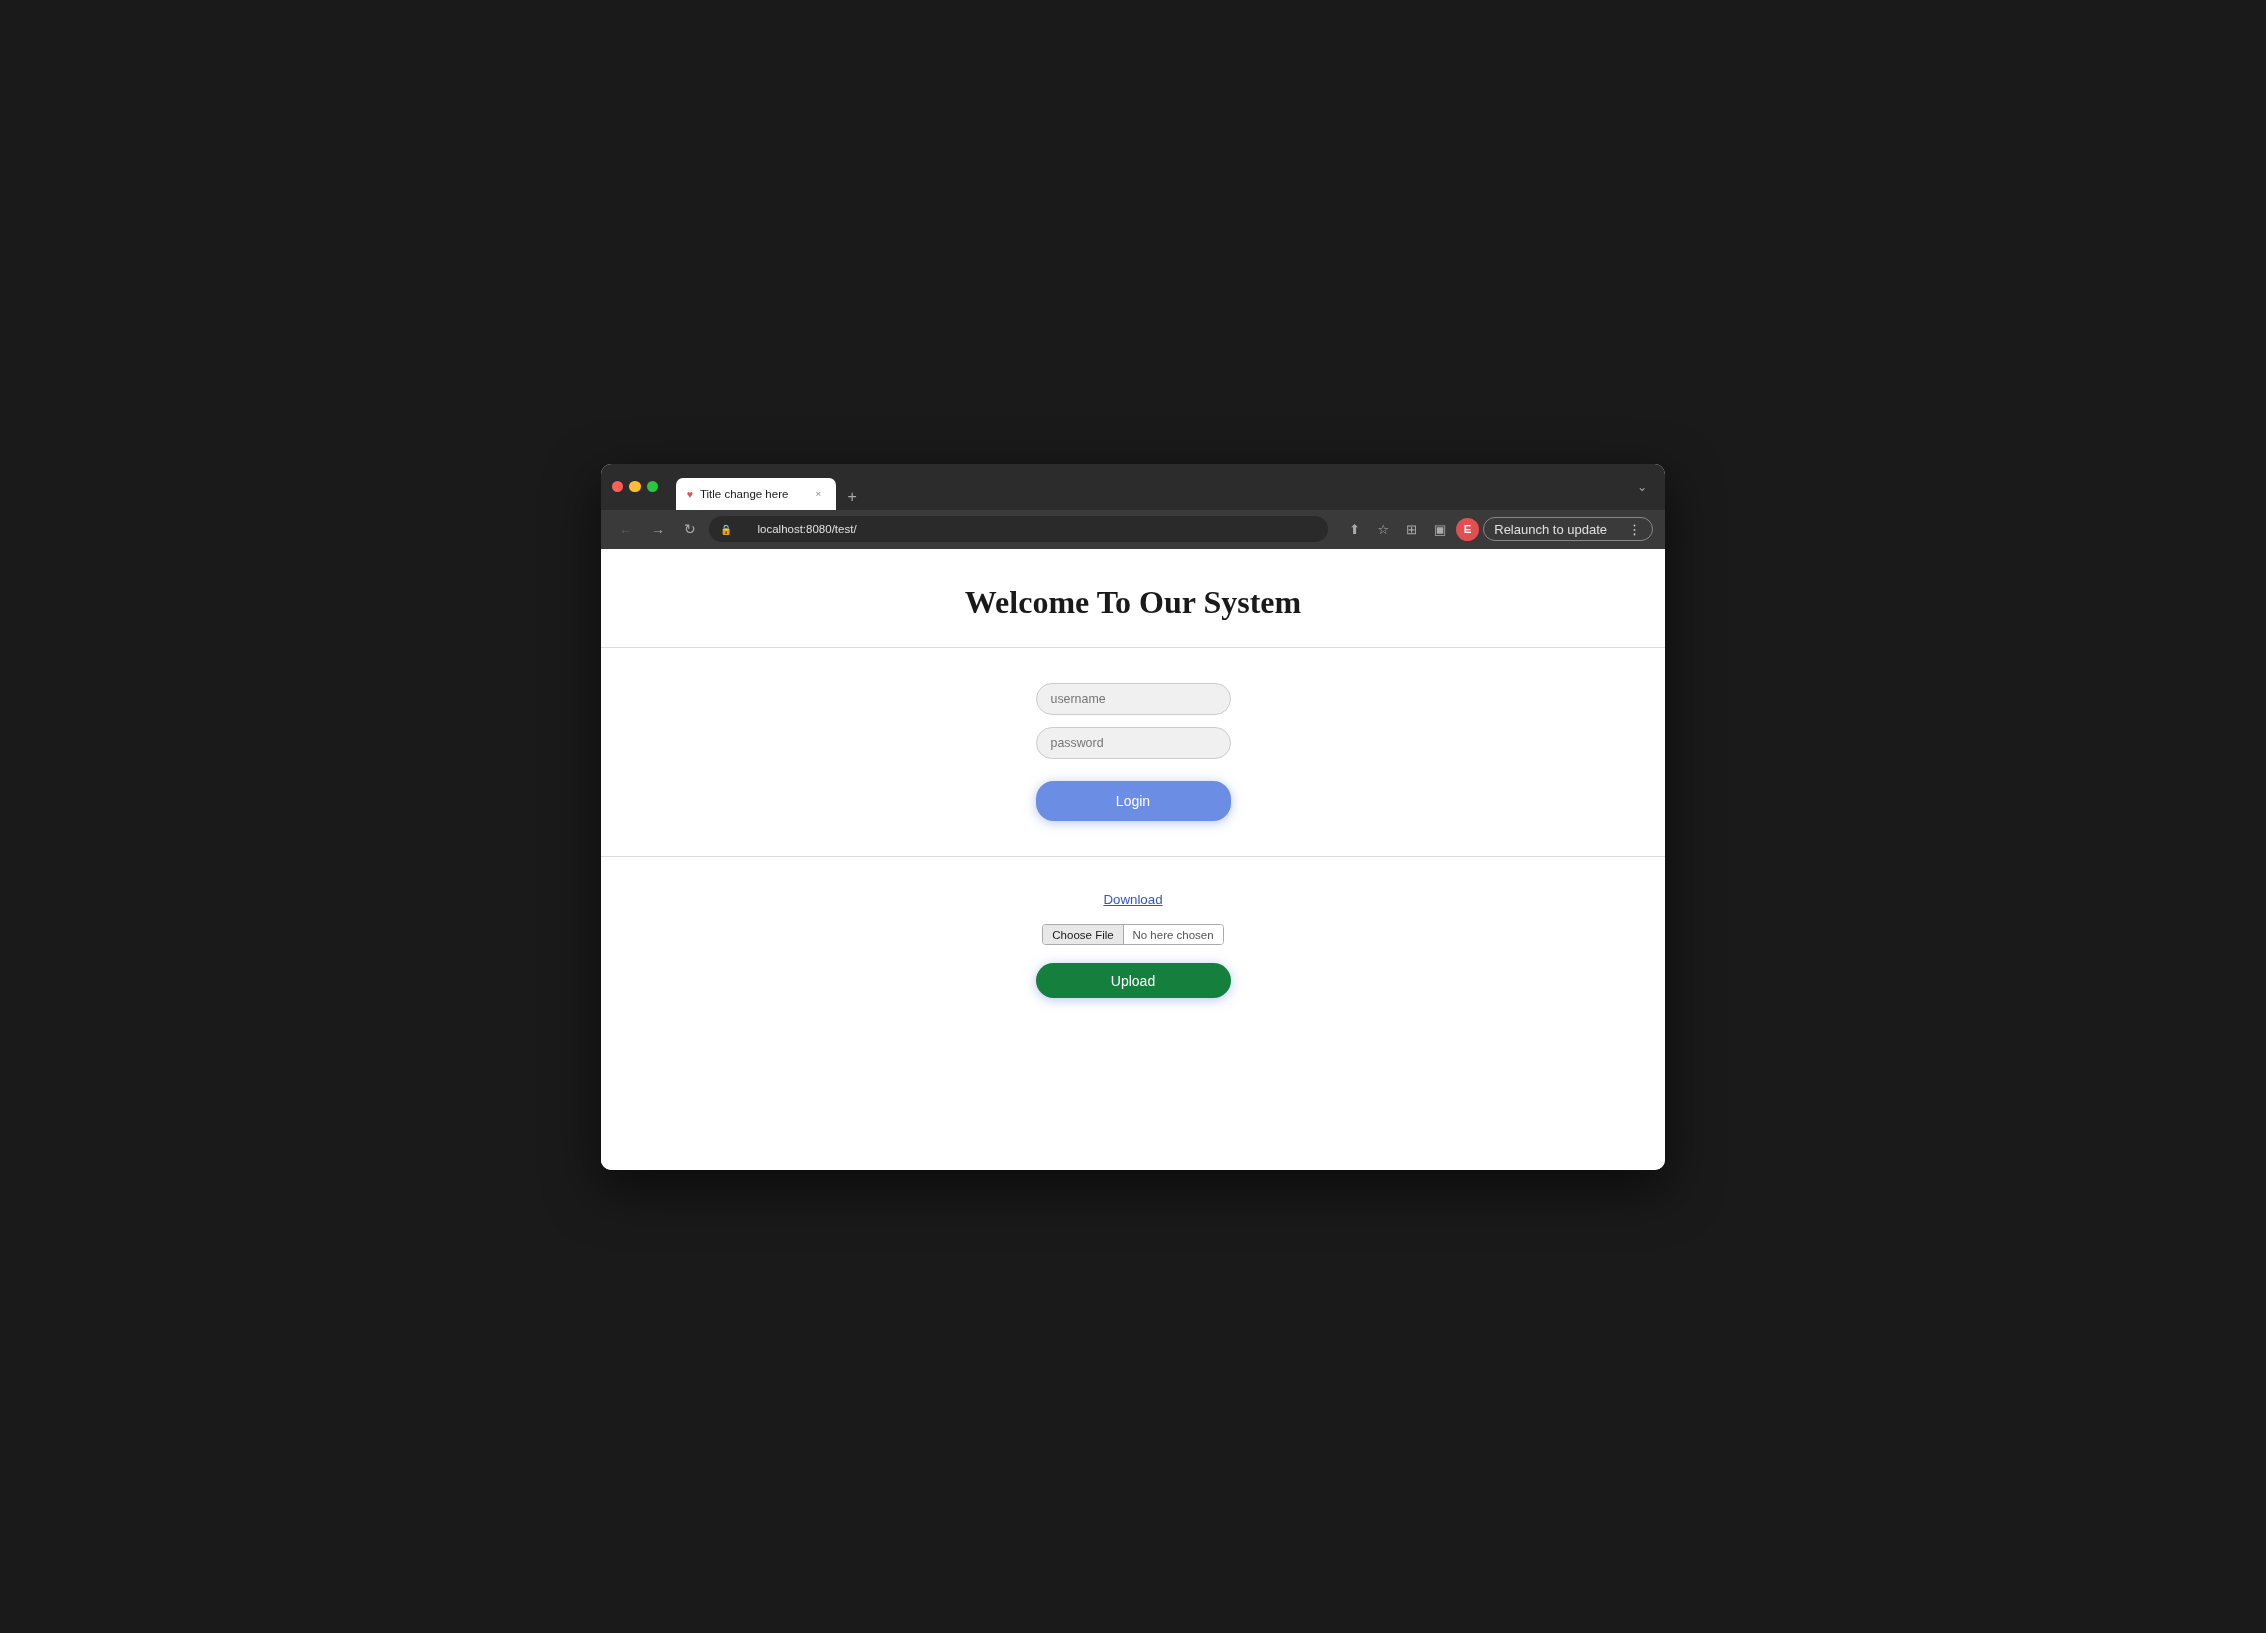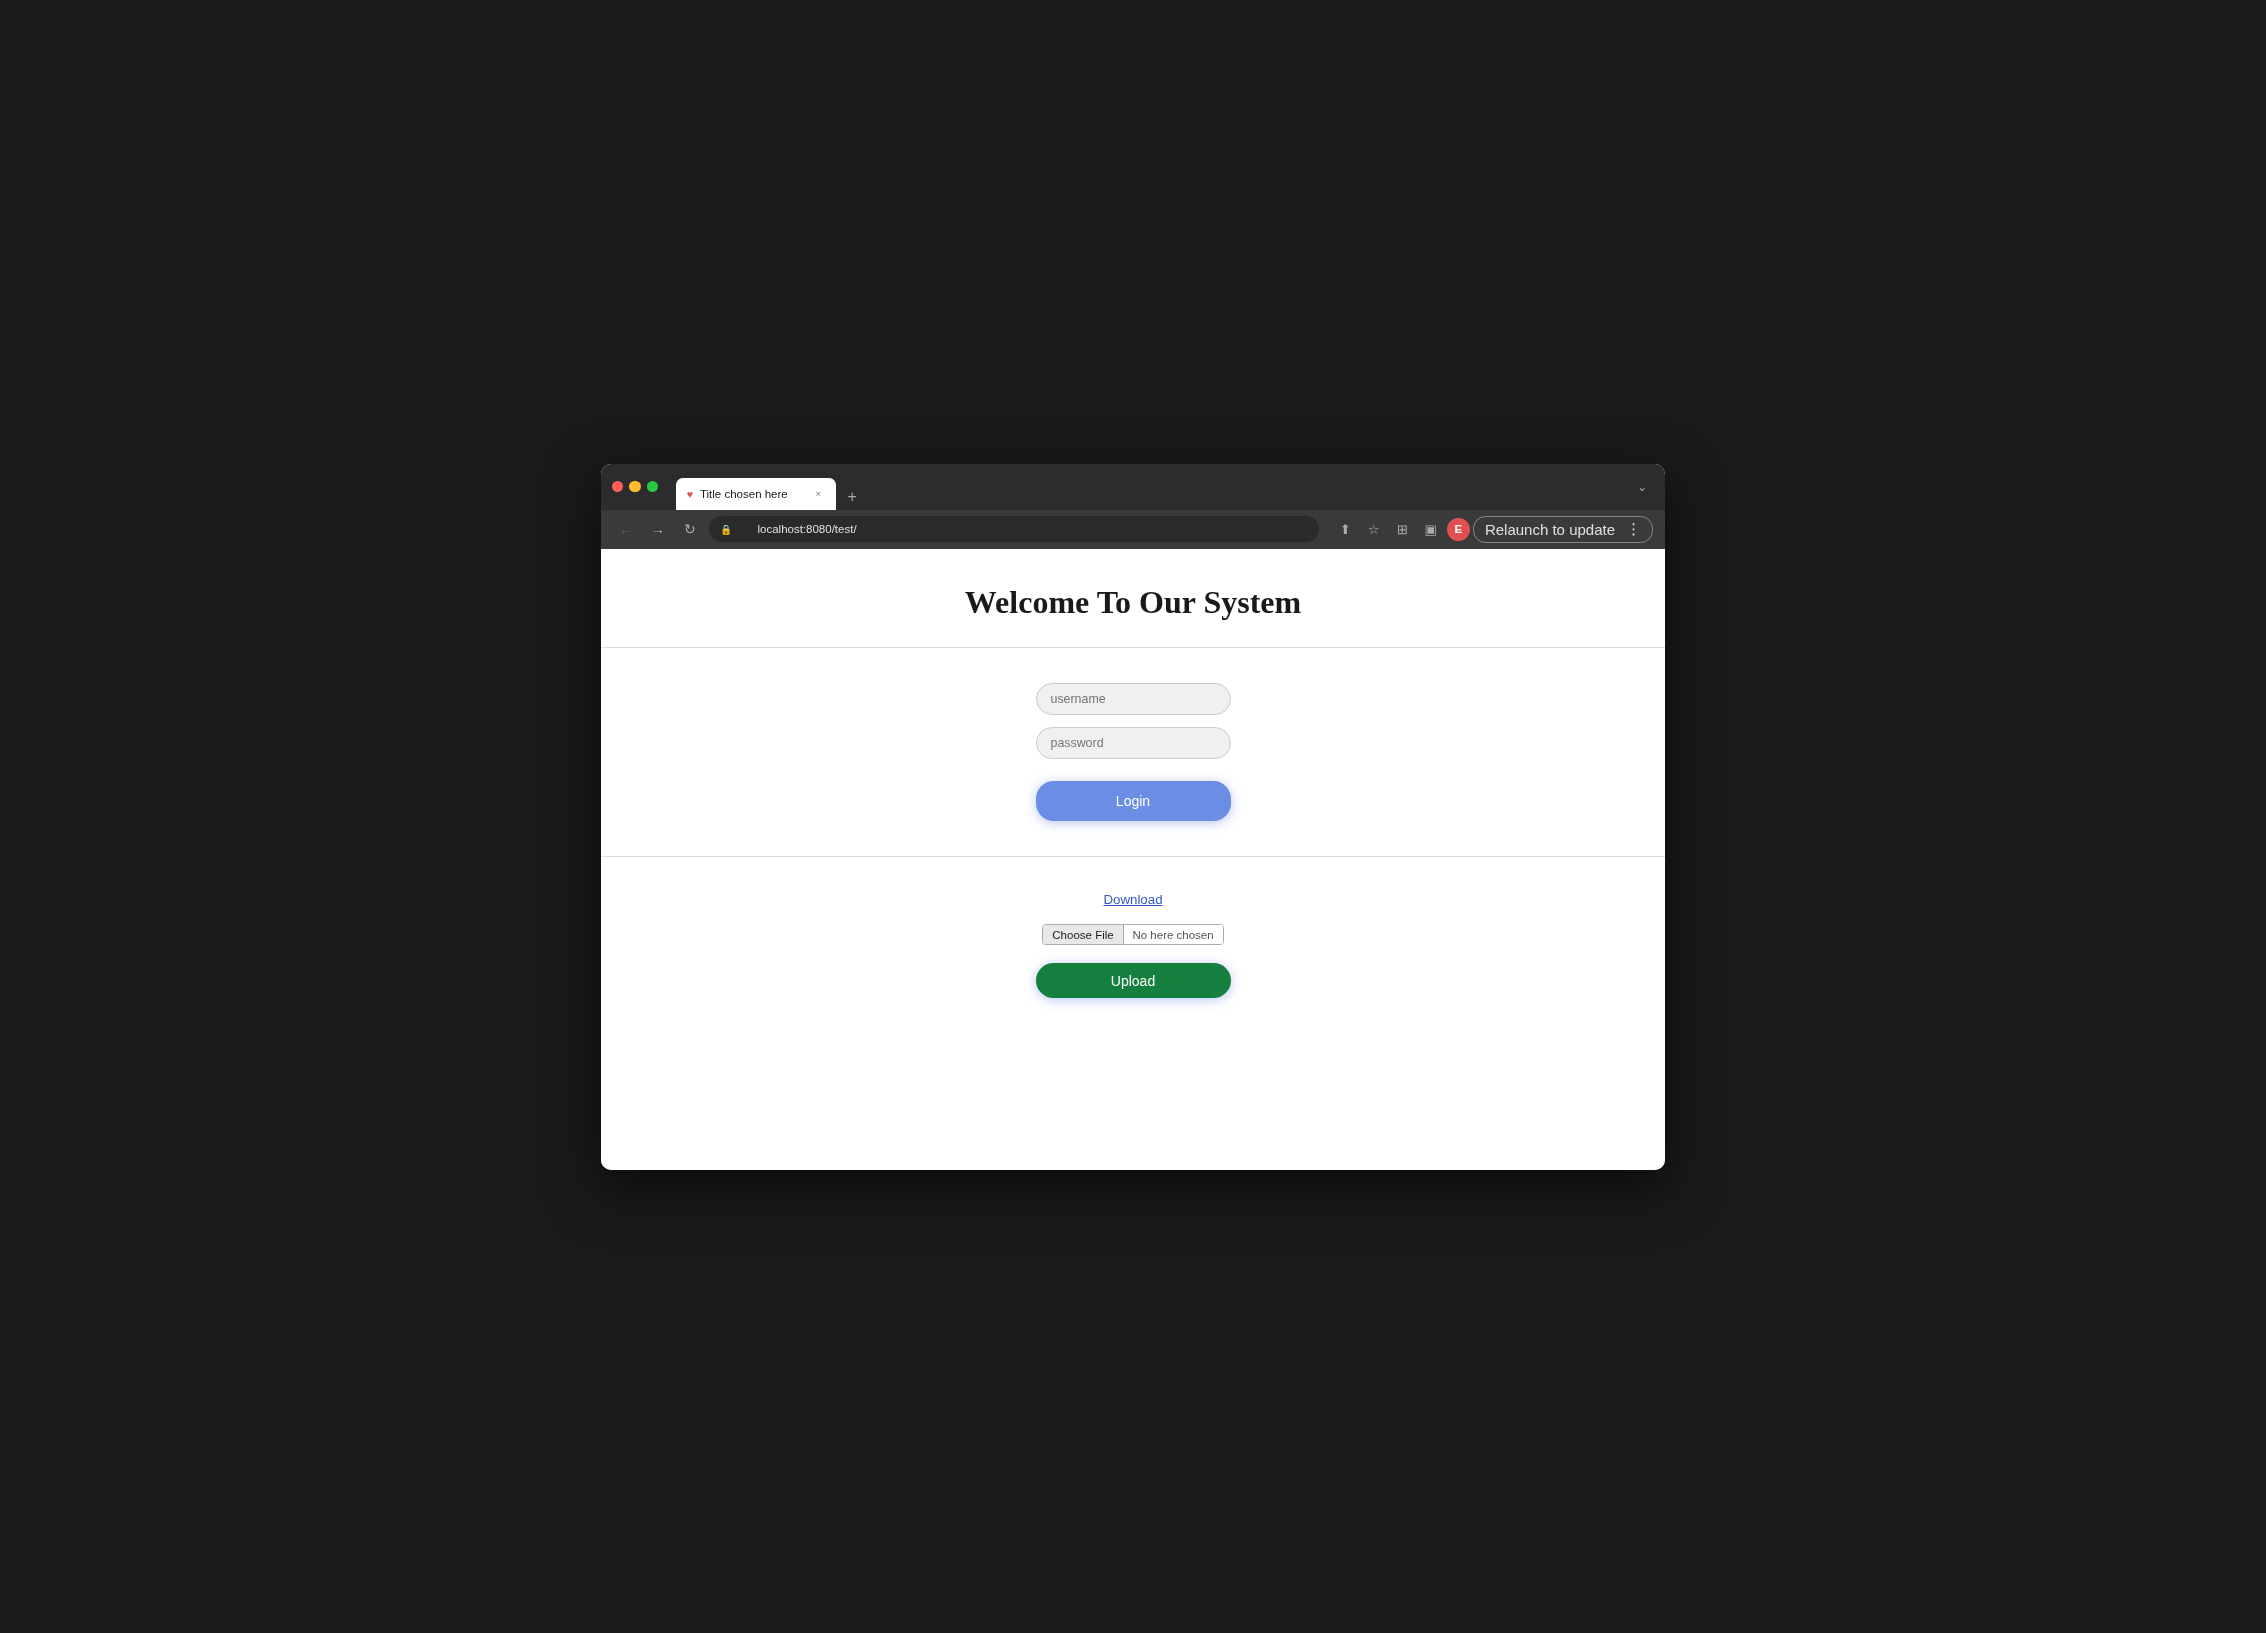--- a/index.html
+++ b/index.html
@@ -203,26 +203,26 @@
       align-items: center;
       justify-content: center;
       cursor: pointer;
     }
 
     .relaunch-btn {
       background: transparent;
       border: 0.9px solid #888;
       border-radius: 12.4px;
       color: #e0e0e0;
-      font-size: 15px;
+      font-size: 13px;
       padding: 3.5px 10.6px;
       cursor: pointer;
       display: flex;
       align-items: center;
-      gap: 11px;
+      gap: 21px;
       white-space: nowrap;
     }
 
     
     .page-content {
       background: #fff;
       min-height: 621px;
     }
 
     .page-header {
@@ -333,21 +333,21 @@
   <div class="title-bar">
     <div class="traffic-lights">
       <div class="traffic-light close"></div>
       <div class="traffic-light minimize"></div>
       <div class="traffic-light maximize"></div>
     </div>
 
     <div class="tab-bar">
       <div class="tab active">
         <span class="tab-favicon">♥</span>
-        <span class="tab-title">Title chosen here</span>
+        <span class="tab-title">Title change here</span>
         <span class="tab-close">×</span>
       </div>
       <div class="new-tab-btn">+</div>
     </div>
 
     <div class="window-controls-right">
       <span class="window-chevron">⌄</span>
     </div>
   </div>
 

